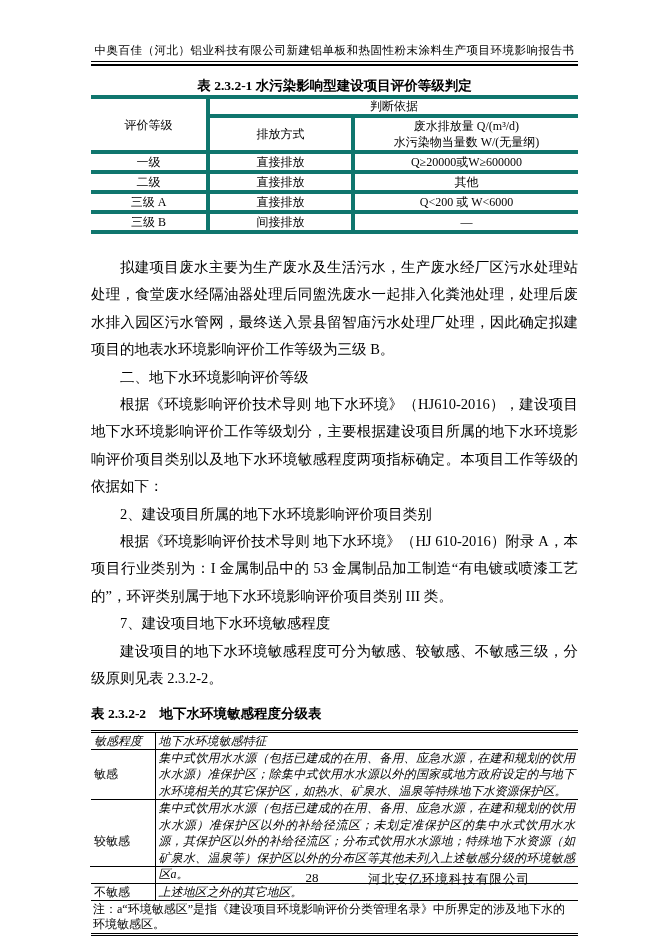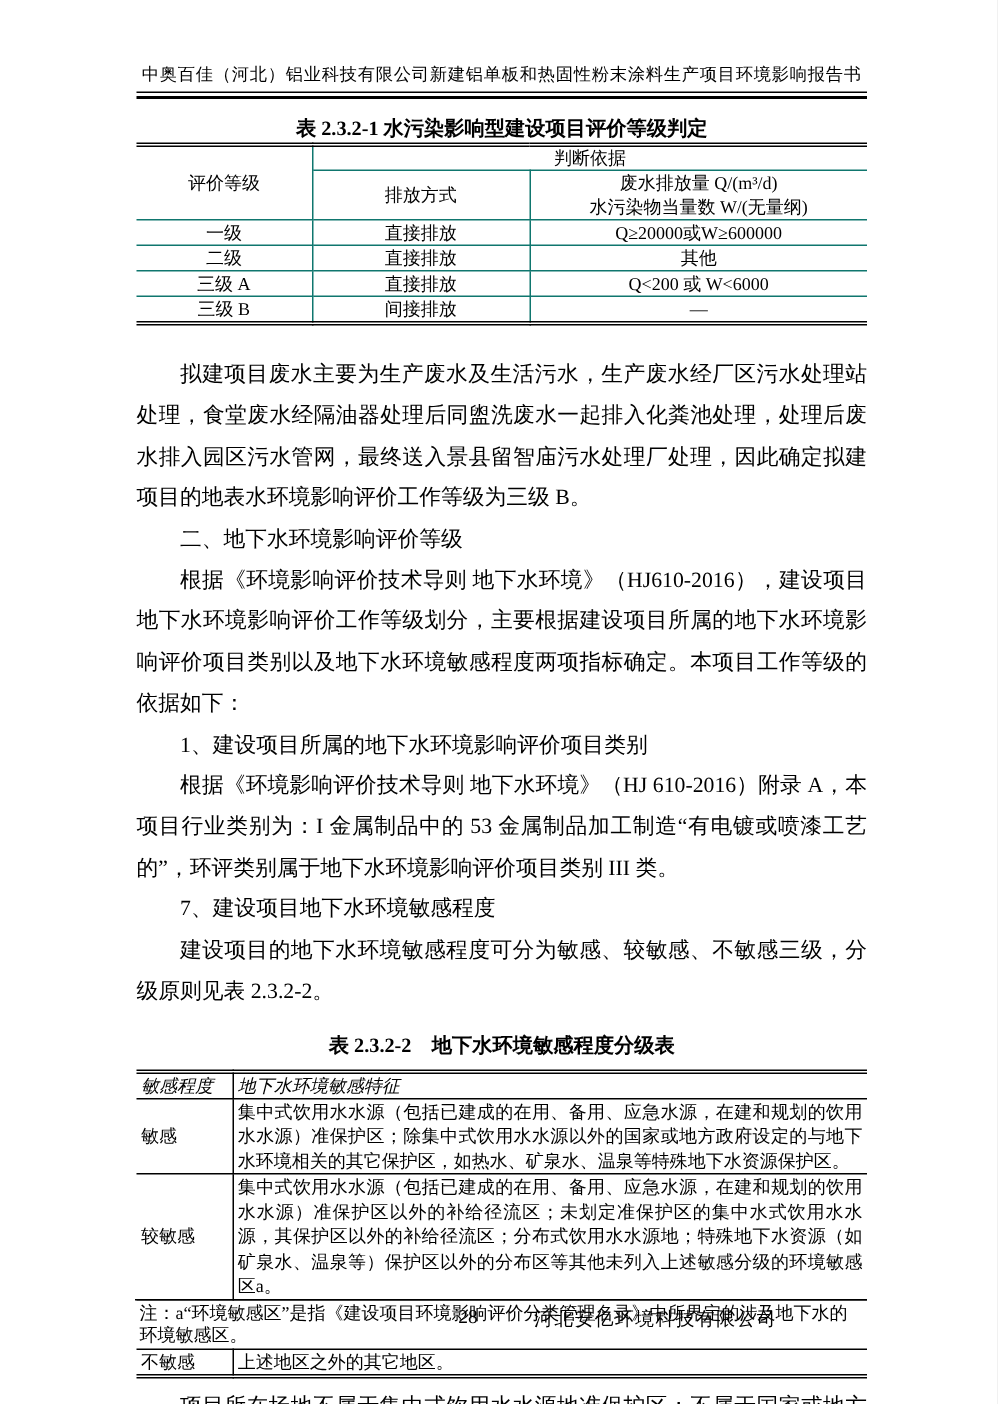--- a/index.html
+++ b/index.html
@@ -12,53 +12,53 @@
 
   
   .doc-header{
     font-size:11.5px;line-height:14px;text-align:center;
     letter-spacing:0.5px;white-space:nowrap;
   }
   .header-rule{margin-top:4px;height:2px;border-top:1px solid #000;border-bottom:2px solid #000;}
 
   
   .tbl-title{font-weight:bold;font-size:13.5px;line-height:15px;text-align:center;margin:12px 0 2px;}
-  .tbl-title2{font-weight:bold;font-size:13.5px;line-height:15px;text-align:center;margin:13px 0 9px;}
+  .tbl-title2{font-weight:bold;font-size:13.5px;line-height:15px;text-align:left;margin:13px 0 9px;}
 
   
   table{width:100%;border-collapse:collapse;table-layout:fixed;}
   .t1{border-top:3px double #000;border-bottom:3px double #000;font-size:12px;}
-  .t1 td{border:1px solid #0f766e;text-align:center;vertical-align:middle;padding:0 2px;line-height:16px;}
+  .t1 td{border:4px solid #0f766e;text-align:center;vertical-align:middle;padding:0 2px;line-height:16px;}
   .t1 td:first-child{border-left:none;}
   .t1 td:last-child{border-right:none;}
   .t1 .hdr1 td{height:15px;line-height:15px;}
   .t1 .two-line{line-height:16px;}
   .t1 .data td{height:16px;}
 
   .t2{border-top:3px double #000;border-bottom:3px double #000;font-size:12px;}
   .t2 td{border:1px solid #000;vertical-align:middle;padding:0 3px;line-height:16.5px;}
   .t2 td:first-child{border-left:none;text-align:left;}
   .t2 td:last-child{border-right:none;}
   .t2 .hdr td{height:16px;line-height:16px;text-align:left;font-style:italic;}
-  .t2 .feature{text-align:justify;}
+  .t2 .feature{text-align:justify;font-style:italic;}
   .t2 .note-cell{text-align:center;line-height:15px;padding:1px 2px;}
 
   
   .para{
     font-size:14.5px;line-height:27.4px;margin:0;
     text-align:justify;text-indent:2em;
   }
   .para.first{margin-top:20px;}
   .para.last{margin-top:6px;}
 
   
   .footer{position:absolute;top:866px;left:90px;width:488px;border-top:1px solid #000;}
   .footer-inner{position:relative;height:22px;}
   .page-num{position:absolute;left:45.5%;transform:translateX(-50%);top:3px;font-size:13px;}
-  .footer-company{position:absolute;right:60px;top:4px;font-size:12.5px;letter-spacing:1px;white-space:nowrap;}
+  .footer-company{position:absolute;right:48px;top:4px;font-size:12.5px;letter-spacing:1px;white-space:nowrap;}
 </style>
 </head>
 <body>
 
 <div class="page">
   <div class="content">
 
     <div class="doc-header">中奥百佳（河北）铝业科技有限公司新建铝单板和热固性粉末涂料生产项目环境影响报告书</div>
     <div class="header-rule"></div>
 
@@ -101,21 +101,21 @@
         <td>三级 B</td>
         <td>间接排放</td>
         <td>—</td>
       </tr>
     </tbody>
       </table>
 
     <p class="para first">拟建项目废水主要为生产废水及生活污水，生产废水经厂区污水处理站处理，食堂废水经隔油器处理后同盥洗废水一起排入化粪池处理，处理后废水排入园区污水管网，最终送入景县留智庙污水处理厂处理，因此确定拟建项目的地表水环境影响评价工作等级为三级 B。</p>
     <p class="para">二、地下水环境影响评价等级</p>
     <p class="para">根据《环境影响评价技术导则 地下水环境》（HJ610-2016），建设项目地下水环境影响评价工作等级划分，主要根据建设项目所属的地下水环境影响评价项目类别以及地下水环境敏感程度两项指标确定。本项目工作等级的依据如下：</p>
-    <p class="para">1、建设项目所属的地下水环境影响评价项目类别</p>
+    <p class="para">2、建设项目所属的地下水环境影响评价项目类别</p>
     <p class="para">根据《环境影响评价技术导则 地下水环境》（HJ 610-2016）附录 A，本项目行业类别为：I 金属制品中的 53 金属制品加工制造“有电镀或喷漆工艺的”，环评类别属于地下水环境影响评价项目类别 III 类。</p>
     <p class="para">7、建设项目地下水环境敏感程度</p>
     <p class="para">建设项目的地下水环境敏感程度可分为敏感、较敏感、不敏感三级，分级原则见表 2.3.2-2。</p>
 
     <div class="tbl-title2">表 2.3.2-2　地下水环境敏感程度分级表</div>
 
     <table class="t2">
       <colgroup>
           <col style="width:64px">
           <col>
@@ -127,25 +127,25 @@
       </tr>
       <tr>
         <td>敏感</td>
         <td class="feature">集中式饮用水水源（包括已建成的在用、备用、应急水源，在建和规划的饮用水水源）准保护区；除集中式饮用水水源以外的国家或地方政府设定的与地下水环境相关的其它保护区，如热水、矿泉水、温泉等特殊地下水资源保护区。</td>
       </tr>
       <tr>
         <td>较敏感</td>
         <td class="feature">集中式饮用水水源（包括已建成的在用、备用、应急水源，在建和规划的饮用水水源）准保护区以外的补给径流区；未划定准保护区的集中水式饮用水水源，其保护区以外的补给径流区；分布式饮用水水源地；特殊地下水资源（如矿泉水、温泉等）保护区以外的分布区等其他未列入上述敏感分级的环境敏感区a。</td>
       </tr>
       <tr>
-        <td colspan="2" class="note-cell">注：a“环境敏感区”是指《建设项目环境影响评价分类管理名录》中所界定的涉及地下水的环境敏感区。</td>
+        <td>不敏感</td>
+        <td class="feature">上述地区之外的其它地区。</td>
       </tr>
       <tr>
-        <td>不敏感</td>
-        <td class="feature">上述地区之外的其它地区。</td>
+        <td colspan="2" class="note-cell">注：a“环境敏感区”是指《建设项目环境影响评价分类管理名录》中所界定的涉及地下水的环境敏感区。</td>
       </tr>
     </tbody>
       </table>
 
     <p class="para last">项目所在场地不属于集中式饮用水水源地准保护区；不属于国家或地方政府</p>
   </div>
 
   <div class="footer">
     <div class="footer-inner">
       <span class="page-num">28</span>

